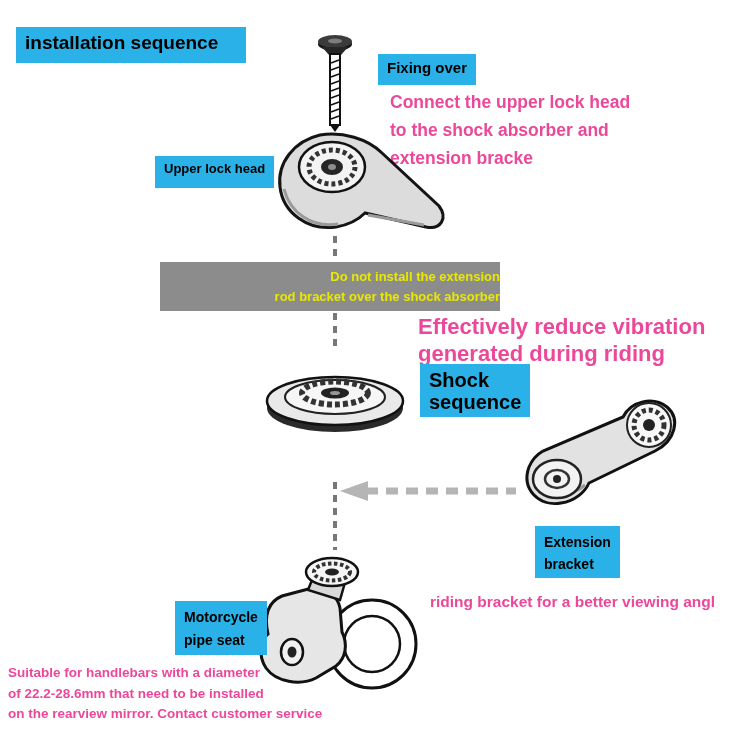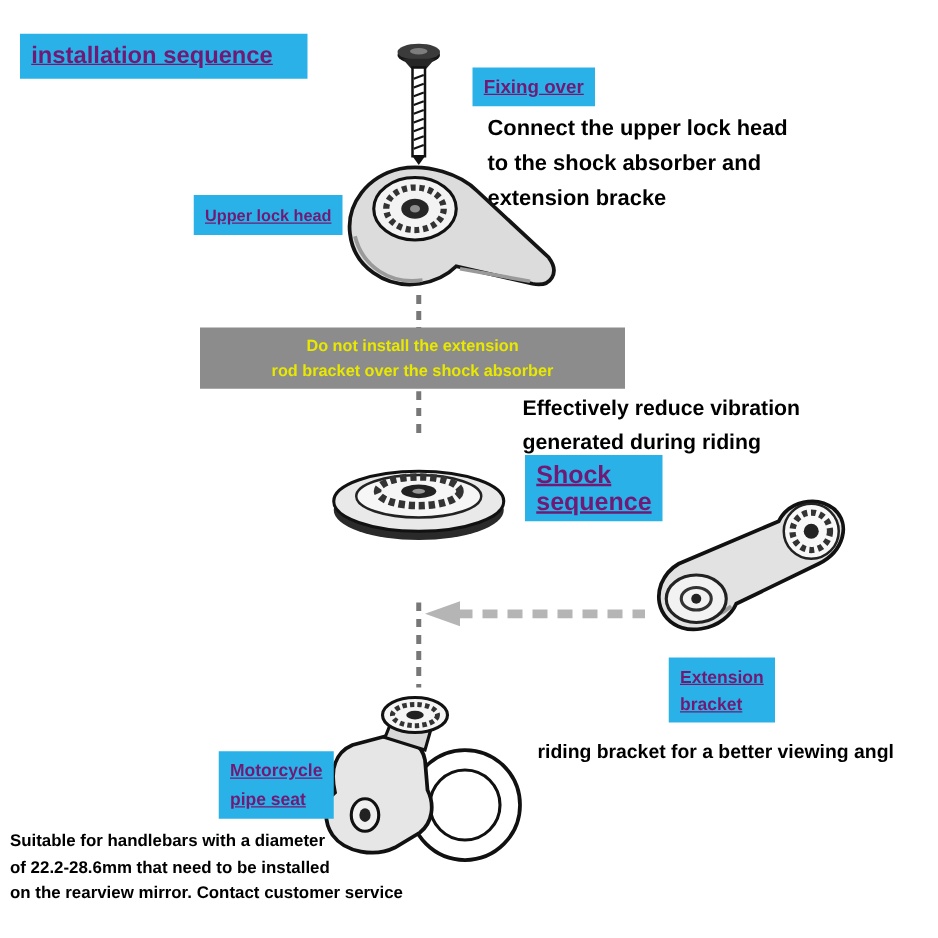--- a/index.html
+++ b/index.html
@@ -3,35 +3,35 @@
 <meta charset="utf-8">
 <style>
   * { margin:0; padding:0; box-sizing:border-box; }
   html,body { background:#fff; }
   body { font-family:"Liberation Sans", sans-serif; color:#000; }
   .canvas { position:relative; width:750px; height:750px; background:#fff; overflow:hidden; }
 
   .cyan {
     position:absolute;
     background:var(--label-bg,#2ab2e8);
-    color:#701a75; font-weight:bold;
+    color:#000000; font-weight:bold;
     padding:5px 9px;
-    display:flex; flex-direction:column; justify-content:center;text-decoration:underline;
+    display:flex; flex-direction:column; 
   }
   .cyan .line { white-space:nowrap; }
 
-  .t { position:absolute; font-weight:bold; color:#000000; }
+  .t { position:absolute; font-weight:bold; color:#ec4899; }
   .t .line { white-space:nowrap; }
 
   .banner {
     position:absolute;
     background:var(--banner-bg,#8c8c8c);
     color:var(--banner-text,#e8e800);
     font-weight:bold; font-size:13px; line-height:20px;
-    text-align:center;
+    text-align:right;
     display:flex; flex-direction:column; justify-content:center;
   }
 
   .vdash {
     position:absolute; width:4px;
     background-image:repeating-linear-gradient(to bottom,
       var(--connector,#777) 0 7px, transparent 7px 13px);
   }
 
   svg { position:absolute; overflow:visible; }
@@ -92,21 +92,21 @@
 
   <div class="vdash" style="left:333px; top:236px; height:28px;"></div>
 
   <div class="banner" style="left:160px; top:262px; width:340px; height:49px;">
     <div>Do not install the extension</div>
     <div>rod bracket over the shock absorber</div>
   </div>
 
   <div class="vdash" style="left:333px; top:313px; height:38px;"></div>
 
-  <div class="t" style="left:418px; top:313px; font-size:17px; line-height:27px;">
+  <div class="t" style="left:418px; top:313px; font-size:22px; line-height:27px;">
     <div class="line">Effectively reduce vibration</div>
     <div class="line">generated during riding</div>
   </div>
 
   <svg style="left:260px; top:350px;" width="150" height="85" viewBox="0 0 150 85">
     <ellipse cx="75" cy="58" rx="68" ry="24" fill="#2a2a2a"></ellipse>
     <ellipse cx="75" cy="51" rx="68" ry="24" fill="#e9e9e9" stroke="#111" stroke-width="2.5"></ellipse>
     <ellipse cx="75" cy="47" rx="50" ry="17" fill="#f6f6f6" stroke="#222" stroke-width="2"></ellipse>
     <ellipse cx="75" cy="43" rx="33" ry="11.5" fill="none" stroke="#333" stroke-width="6" stroke-dasharray="5 3"></ellipse>
     <ellipse cx="75" cy="43" rx="14" ry="5.5" fill="#222"></ellipse>

